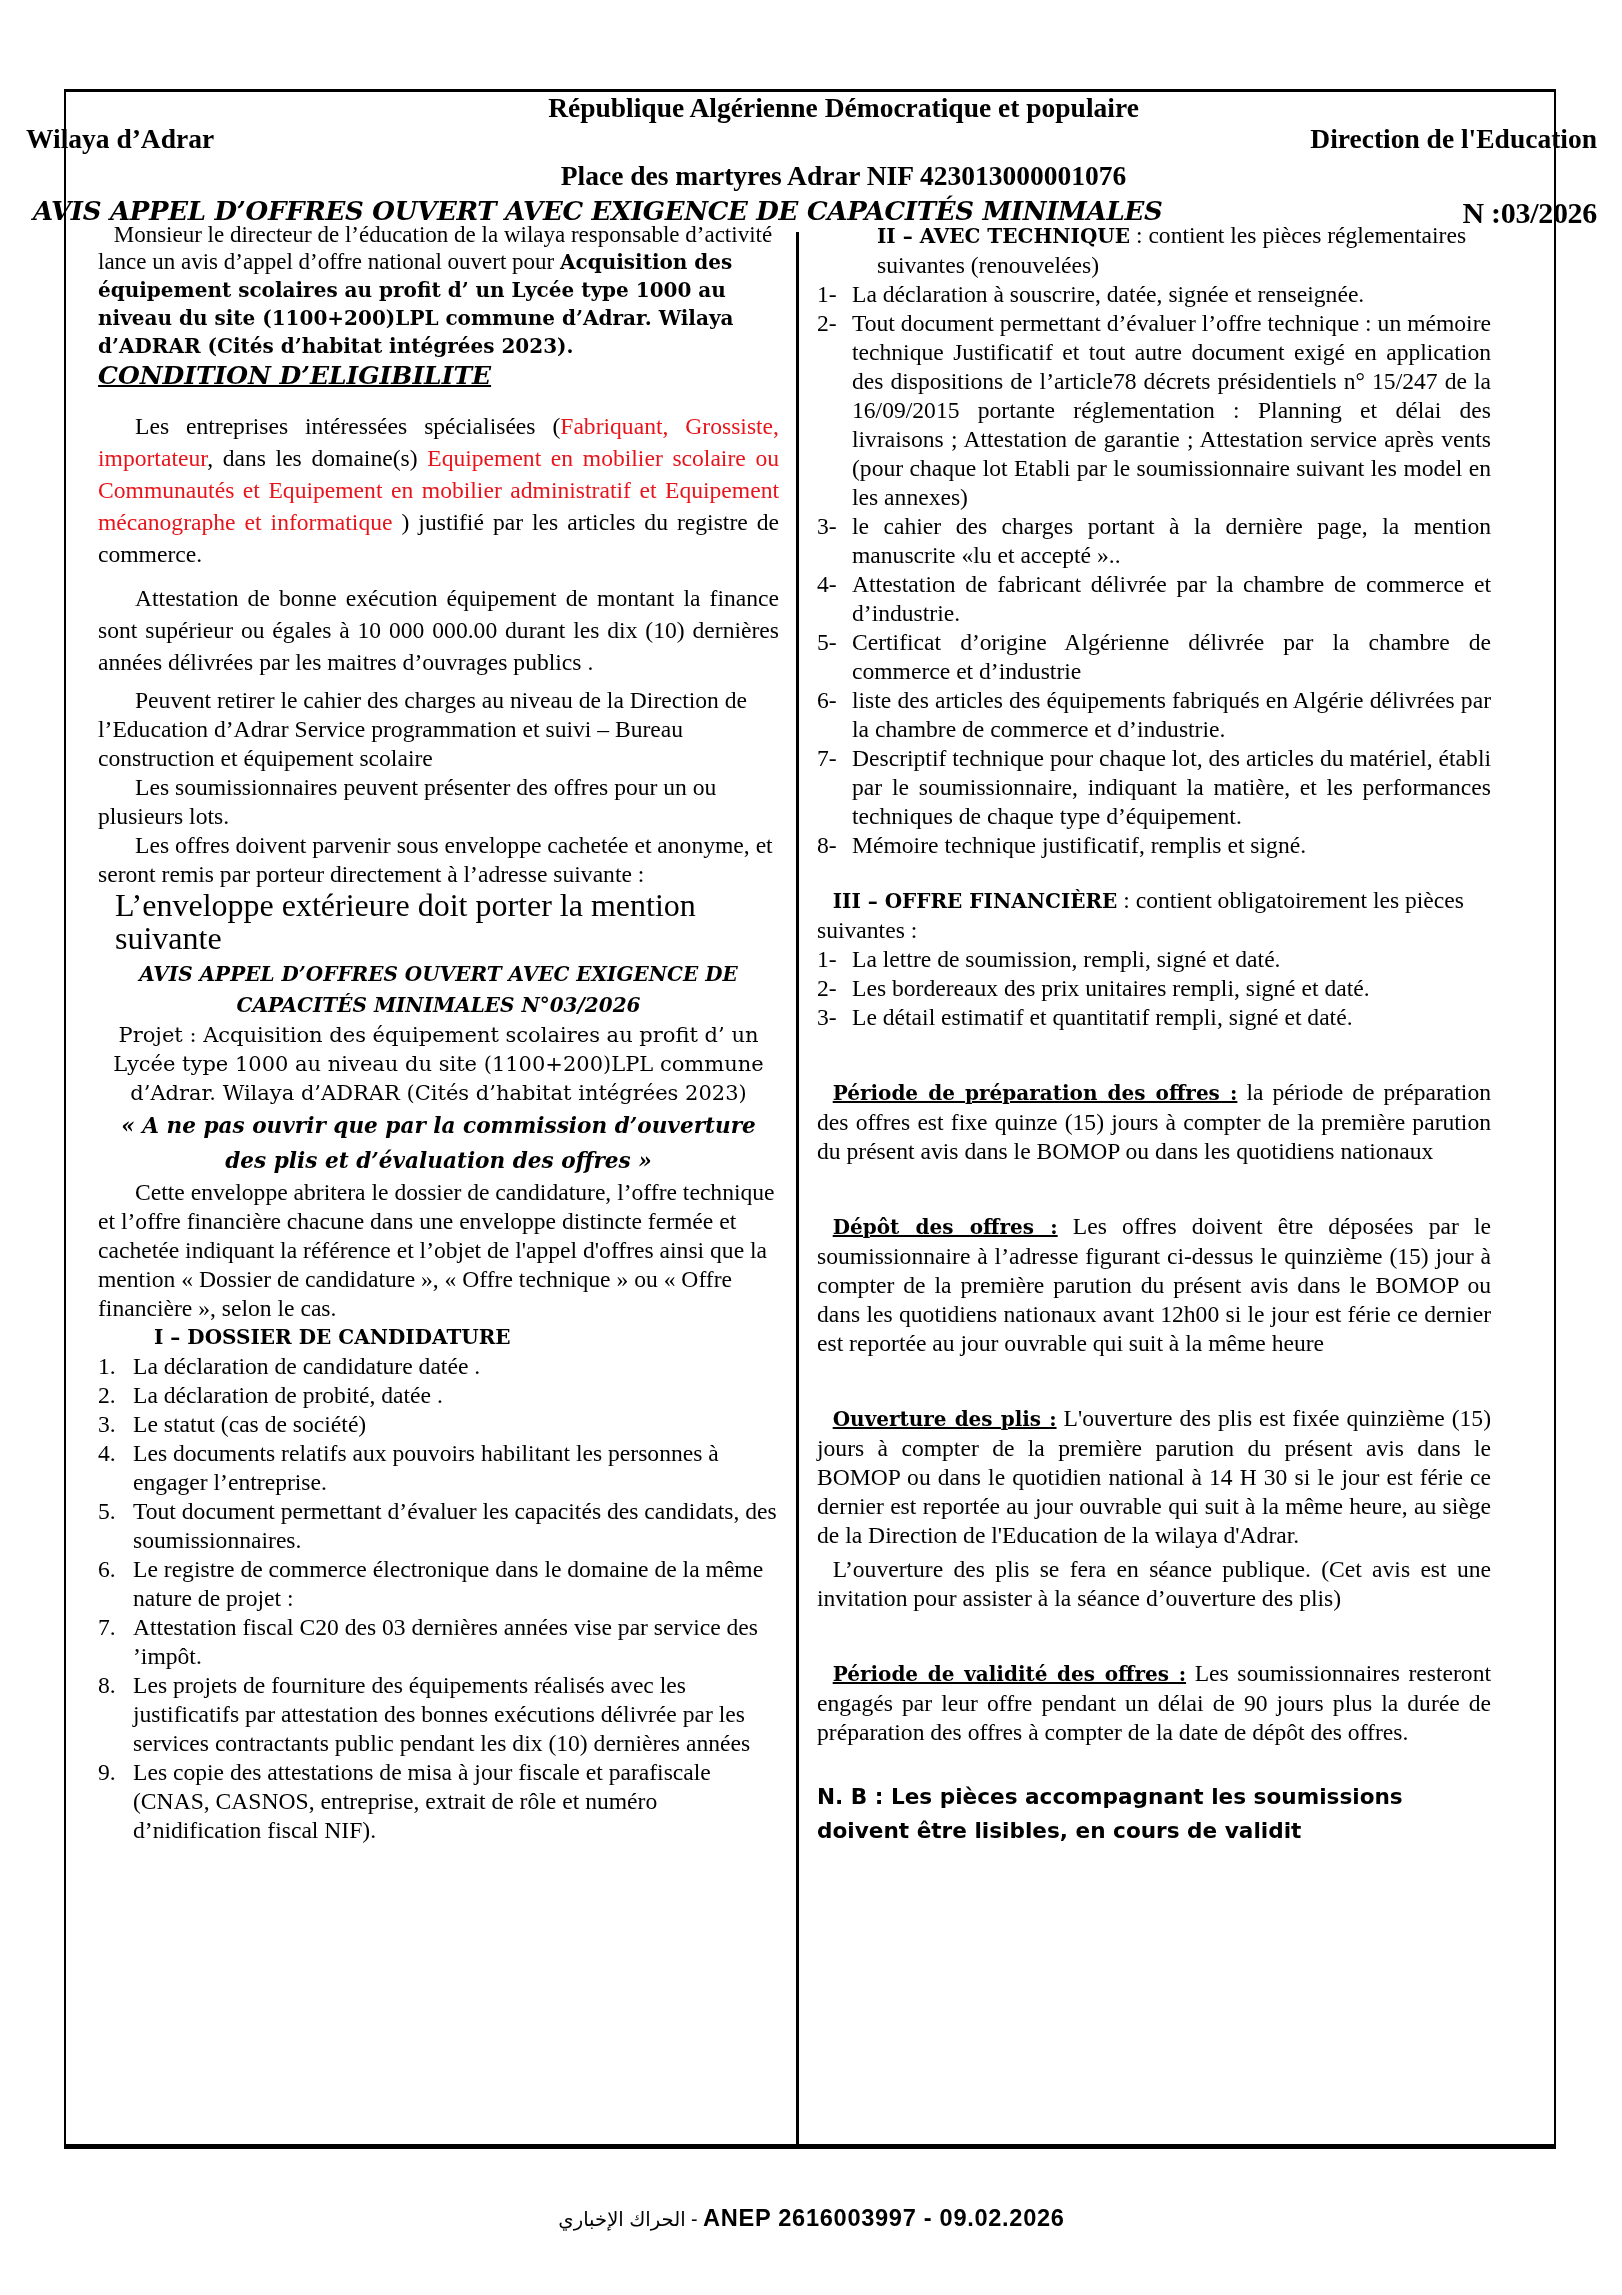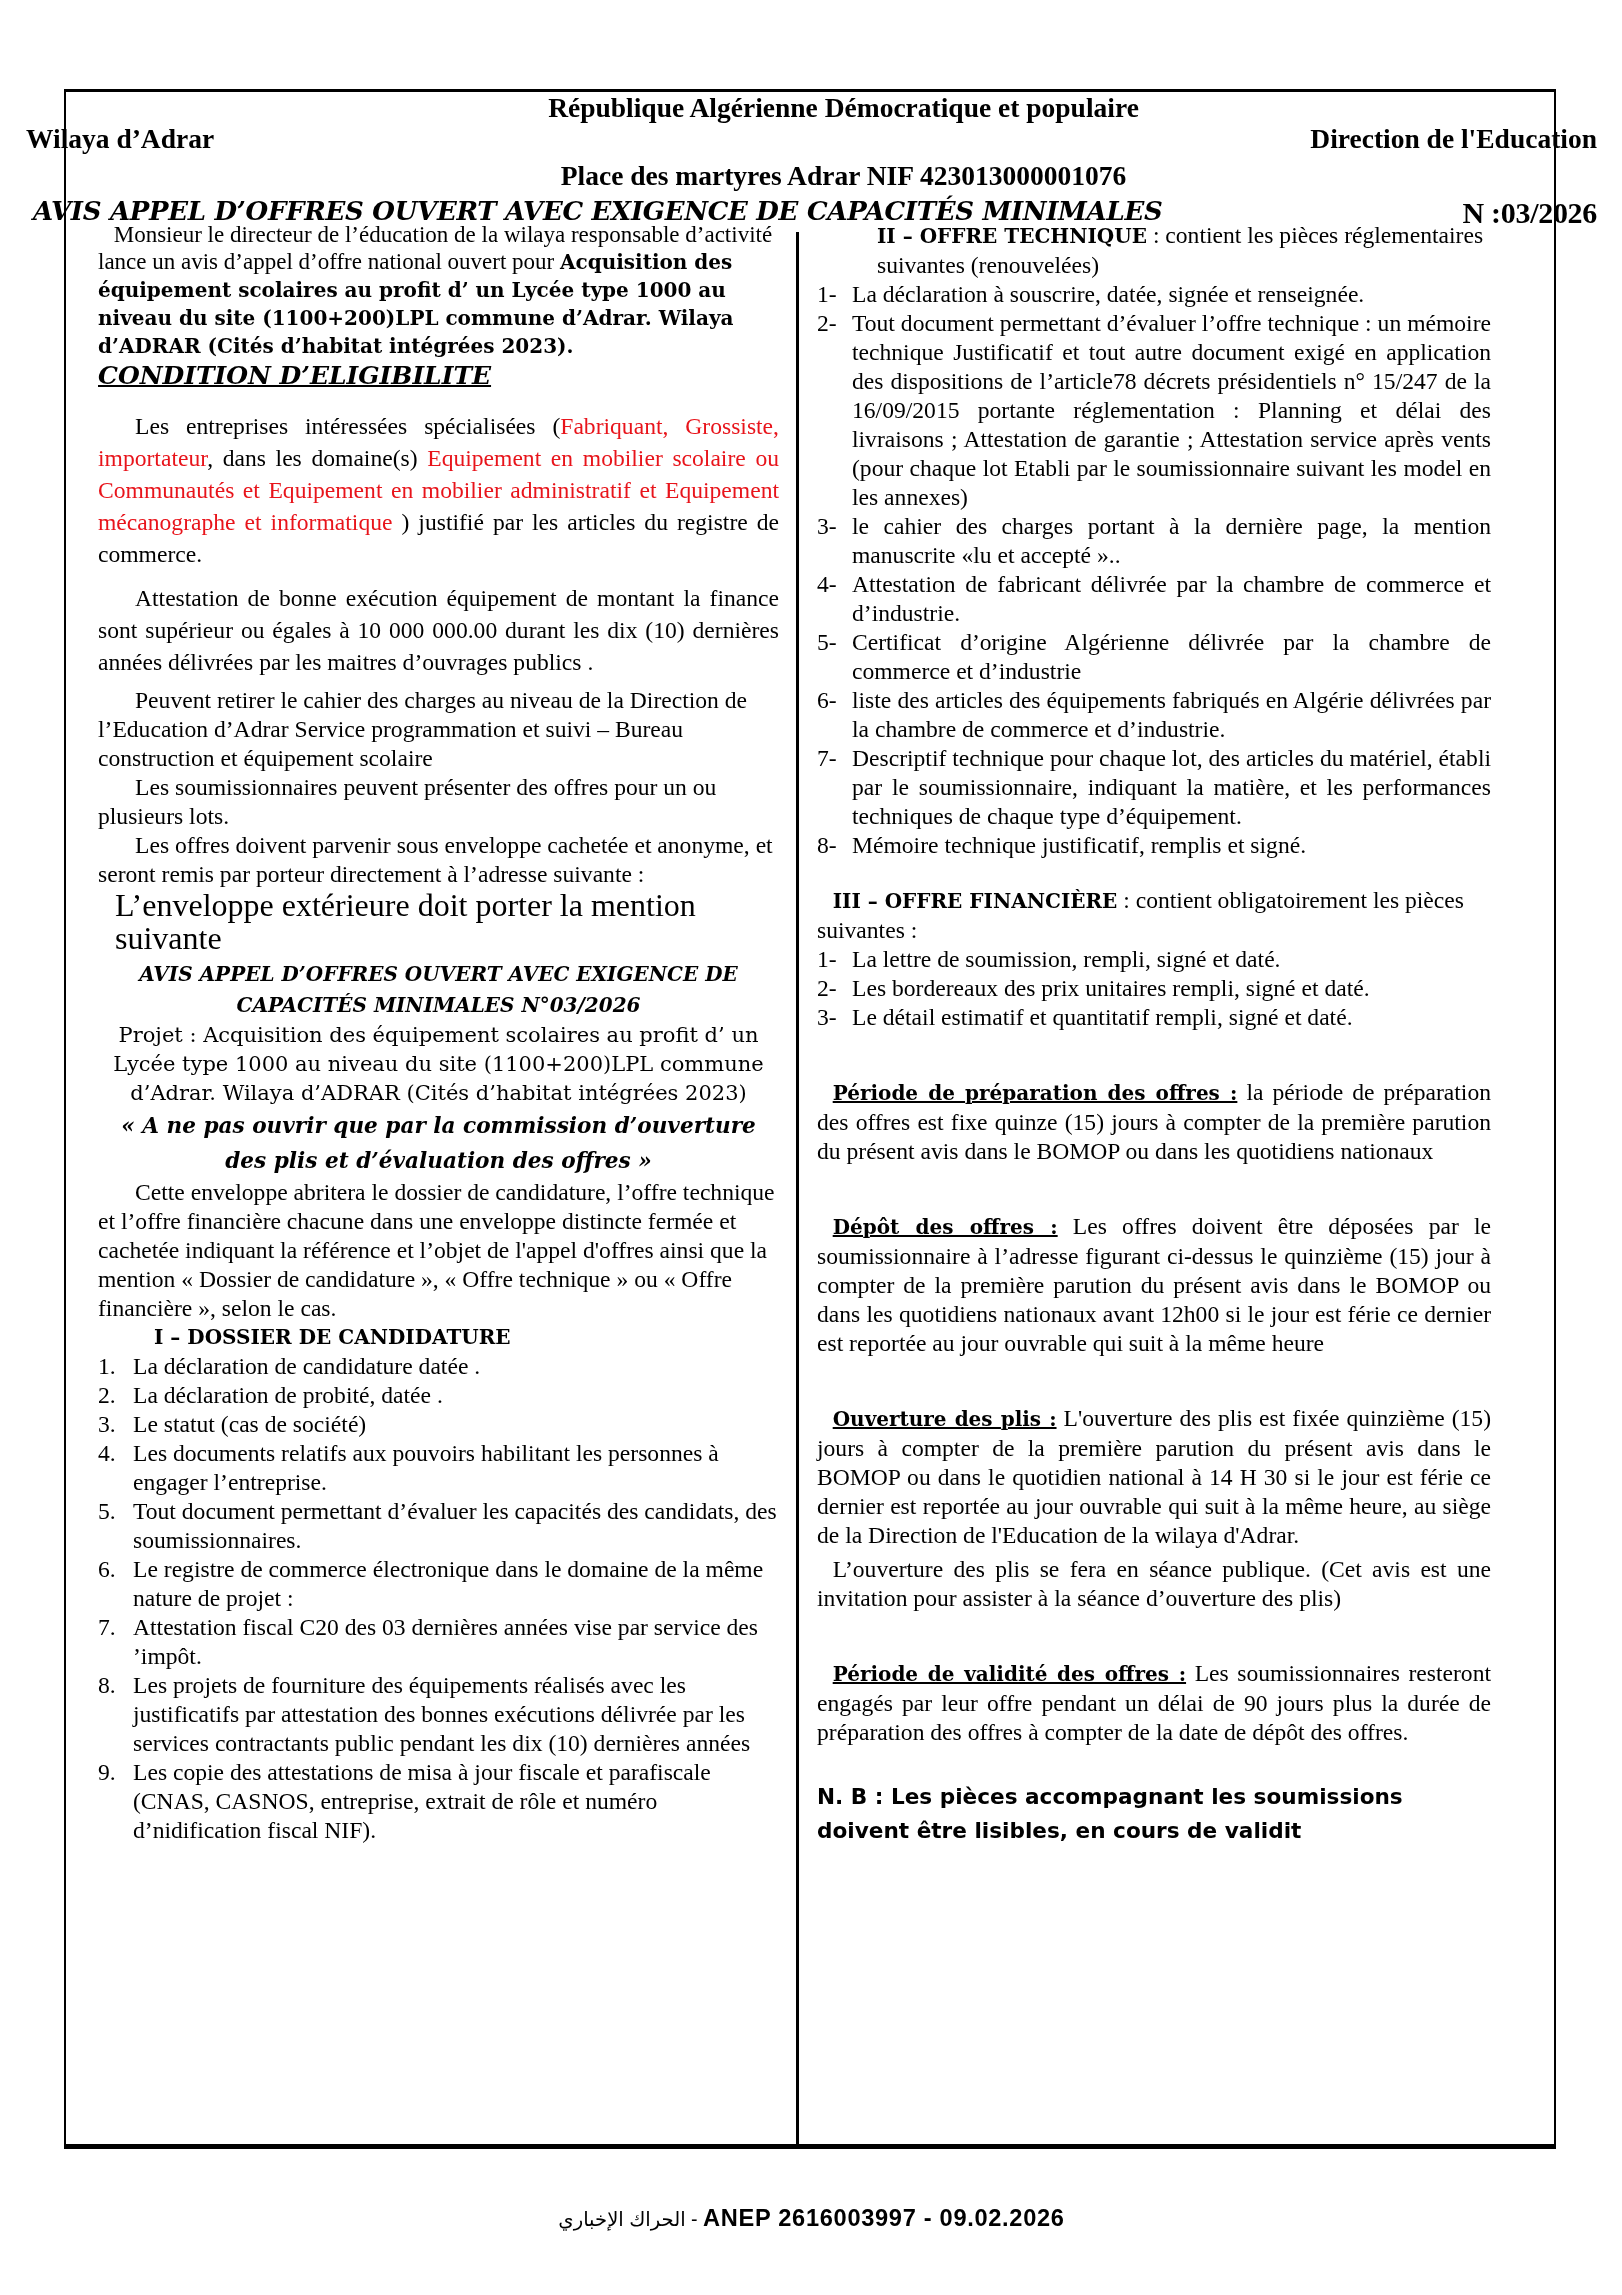--- a/index.html
+++ b/index.html
@@ -102,21 +102,21 @@
         <span class="t">Les projets de fourniture des équipements réalisés avec les justificatifs par attestation des bonnes exécutions délivrée par les services contractants public pendant les dix (10) dernières années</span>
       </li>
       <li>
         <span class="n">9.</span>
         <span class="t">Les copie des attestations de misa à jour fiscale et parafiscale (CNAS, CASNOS, entreprise, extrait de rôle et numéro d’nidification fiscal NIF).</span>
       </li>
     </ol>
 </div>
 
 <div class="col right">
-  <p style="padding-left:60px;text-indent:0;"><span class="sec-head">II – OFFRE TECHNIQUE</span><span> : contient les pièces réglementaires suivantes (renouvelées)</span></p>
+  <p style="padding-left:60px;text-indent:0;"><span class="sec-head">II – AVEC TECHNIQUE</span><span> : contient les pièces réglementaires suivantes (renouvelées)</span></p>
   <ol class="list just" id="tech-list">
       <li>
         <span class="n">1-</span>
         <span class="t">La déclaration à souscrire, datée, signée et renseignée.</span>
       </li>
       <li>
         <span class="n">2-</span>
         <span class="t">Tout document permettant d’évaluer l’offre technique : un mémoire technique Justificatif et tout autre document exigé en application des dispositions de l’article78 décrets présidentiels n° 15/247 de la 16/09/2015 portante réglementation : Planning et délai des livraisons ; Attestation de garantie ; Attestation service après vents (pour chaque lot Etabli par le soumissionnaire suivant les model en les annexes)</span>
       </li>
       <li>

